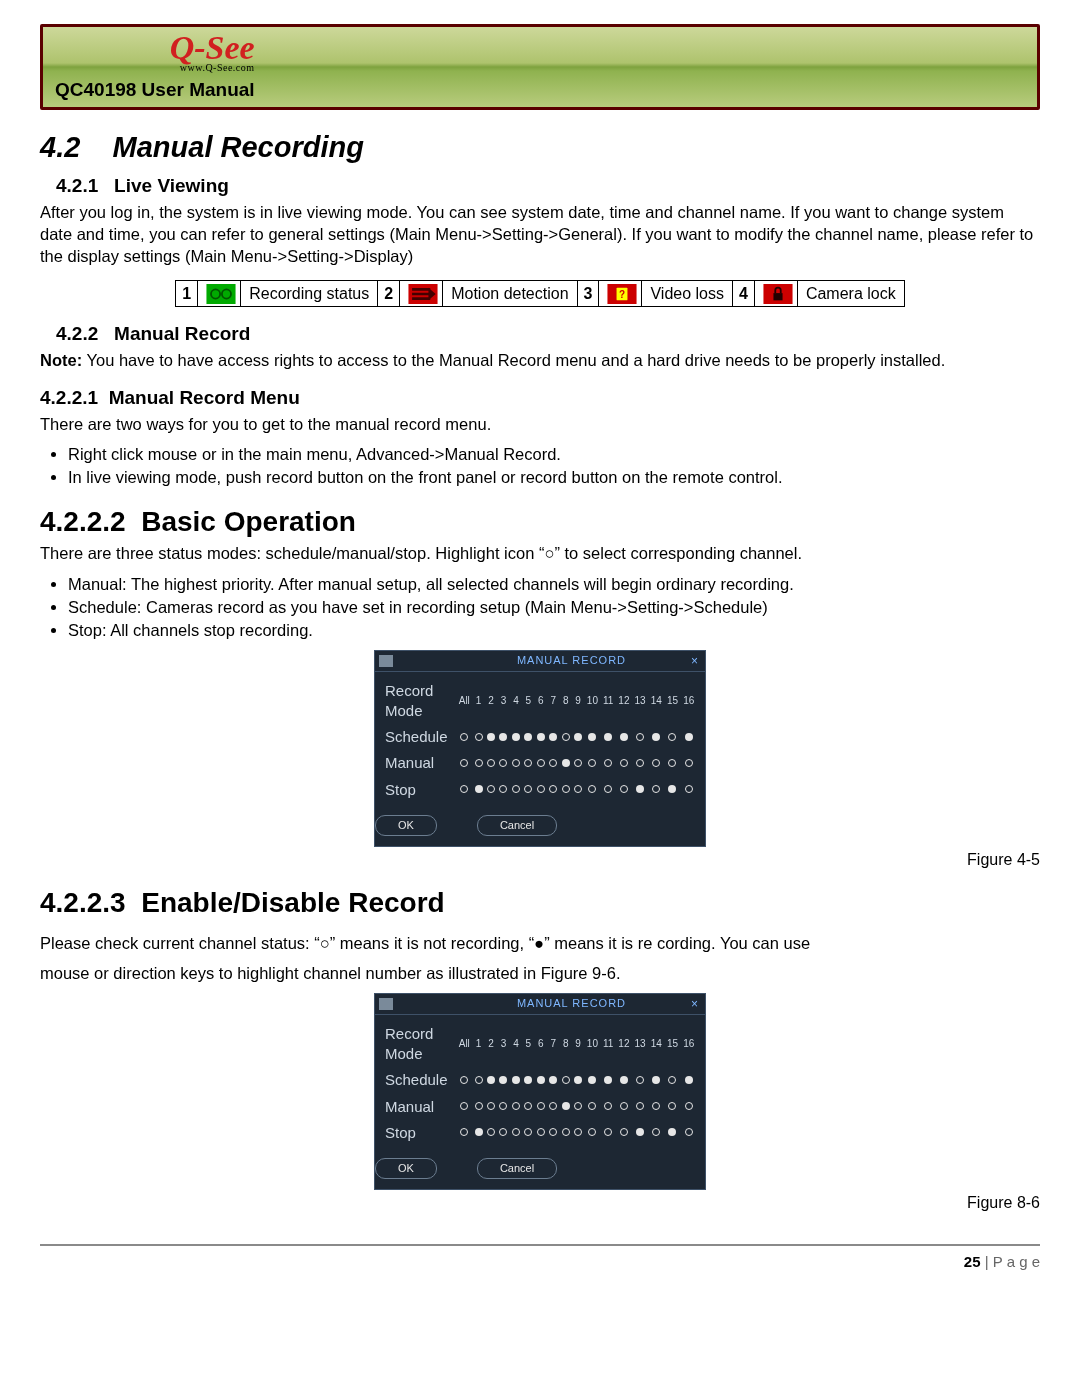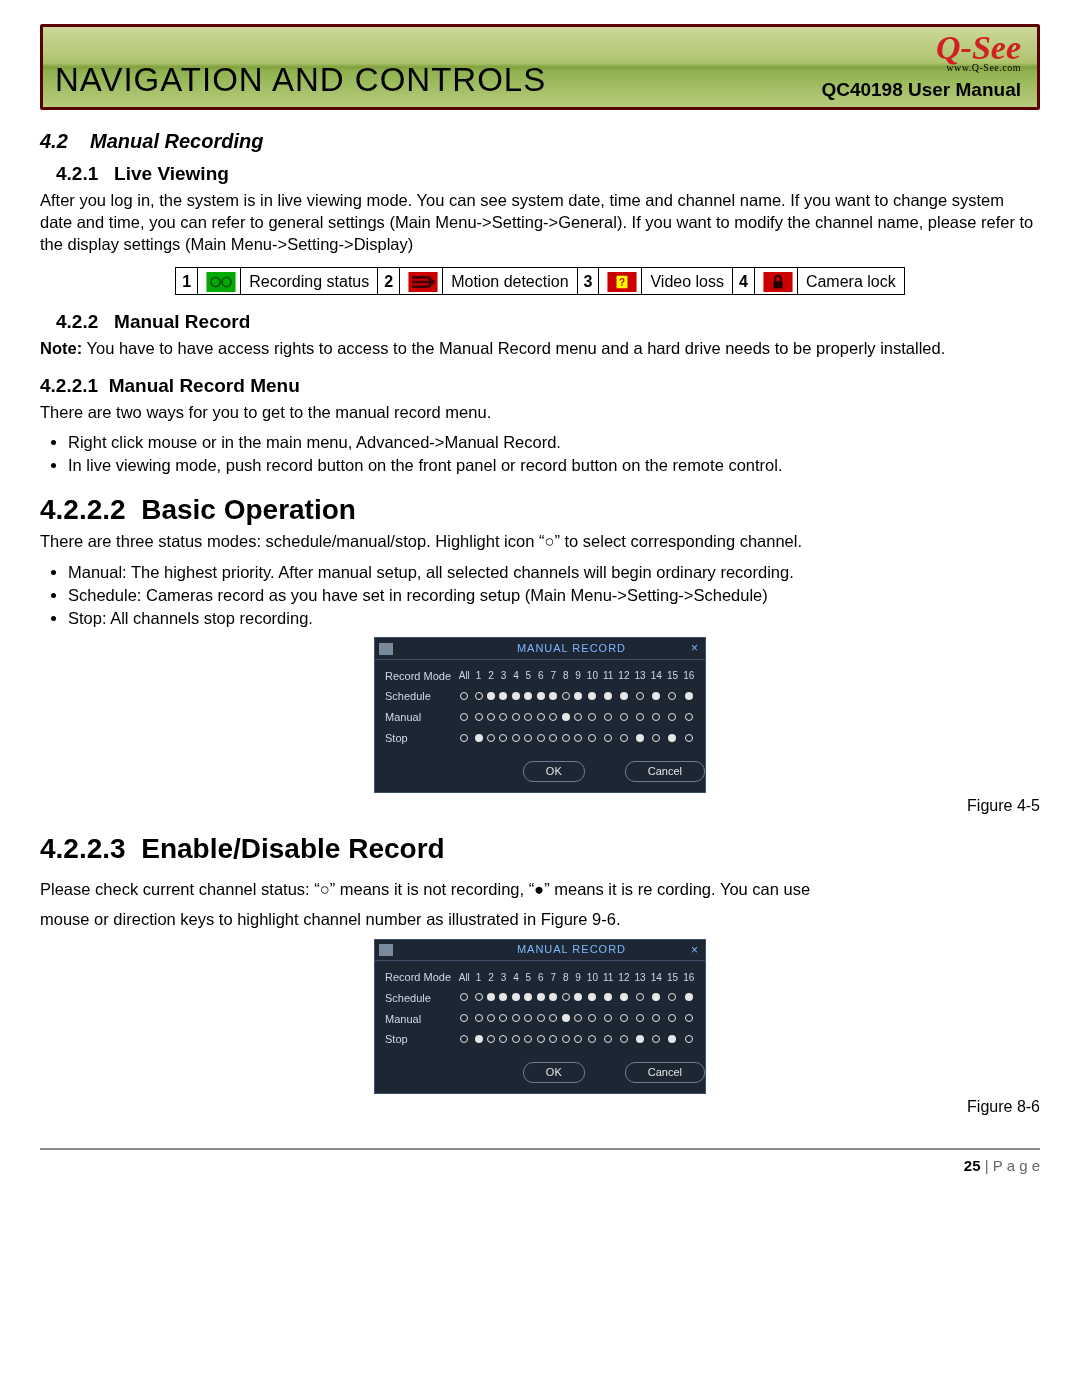--- a/index.html
+++ b/index.html
@@ -3,57 +3,56 @@
 <meta charset="utf-8">
 <style>
   html,body{margin:0;padding:0;background:#fff;width:1080px}
   body{font-family:Arial,Helvetica,sans-serif;color:#000;font-size:16.5px;line-height:1.35;padding:24px 40px 10px 40px;box-sizing:border-box}
   .banner{border:3px solid #5a0000;border-radius:2px;background:linear-gradient(#cdd89a 0%,#aec36d 45%,#7ea23e 50%,#8fb24f 55%,#b8cc7d 100%);height:86px;position:relative;margin-bottom:18px;display:flex;align-items:flex-end;justify-content:space-between;padding:0 12px 4px 12px;box-sizing:border-box}
   .banner .title{font-family:"Arial Black","Arial",sans-serif;font-weight:400;font-size:33px;letter-spacing:1px}
   .banner .right{text-align:right;position:relative;padding-right:4px}
   .banner .brand{font-family:Georgia,"Times New Roman",serif;font-weight:bold;font-style:italic;color:#d12020;font-size:34px;line-height:1}
   .banner .brand small{font-size:10px;display:block;color:#000;font-style:normal;font-weight:normal;letter-spacing:0.5px;margin-top:-2px;text-align:right}
   .banner .sub{font-weight:bold;font-size:19px;margin-top:4px}
-  h2.sec{font-style:italic;font-weight:bold;font-size:20px;margin:14px 0 6px 0}
+  h2.sec{font-style:italic;font-weight:bold;font-size:29px;margin:14px 0 6px 0}
   h3.sub{font-weight:bold;font-size:19px;margin:6px 0 2px 16px}
   h4.subsub{font-weight:bold;font-size:19px;margin:14px 0 2px 0}
   h4.big{font-size:28px}
   p{margin:2px 0 8px 0}
   ul.bul{margin:0 0 8px 0;padding-left:28px}
   ul.bul li{margin:1px 0;list-style:disc}
   
   .legend{border-collapse:collapse;margin:12px auto 14px auto}
   .legend td{border:1px solid #000;padding:2px 8px;vertical-align:middle;font-size:16px}
   .legend td.num{font-weight:bold;text-align:center;padding:2px 6px}
   .legend .icon{width:26px;height:20px;display:inline-block;vertical-align:middle}
   
   .app{background:#1d2733;border:1px solid #3e5168;width:330px;margin:8px auto 2px auto;color:#cfd8e2;font-size:11px}
   .app .tbar{display:flex;align-items:center;padding:2px 4px;border-bottom:1px solid #3e5168}
   .app .tbar .ico{width:14px;height:12px;background:#7a8a9a;margin-right:auto}
   .app .tbar .ttl{color:#7fb7ff;font-size:11px;letter-spacing:1px;margin:0 auto}
   .app .tbar .x{color:#7fb7ff;font-size:12px;padding:0 3px}
   .app .grid{padding:6px 8px 4px 8px}
   .app table.rm{width:100%;border-collapse:collapse}
   .app table.rm td,.app table.rm th{padding:3px 1.2px;text-align:center;color:#cfd8e2;font-weight:normal;font-size:10px}
-  .app table.rm td.lbl{text-align:left;width:70px;font-size:11px;padding-left:2px}
+  .app table.rm td.lbl{text-align:left;width:70px;font-size:15px;padding-left:2px}
   .app .dot{display:inline-block;width:8px;height:8px;border-radius:50%}
   .app .dot.on{background:#e6e6e6}
   .app .dot.off{border:1px solid #e6e6e6;width:6px;height:6px}
-  .app .btns{display:flex;justify-content:flex-end;gap:40px;padding:8px 0 10px 0}
+  .app .btns{display:flex;justify-content:flex-start;gap:40px;padding:8px 0 10px 0}
   .app .btn{border:1px solid #6b7d90;border-radius:10px;padding:2px 22px;font-size:11px;color:#e6e6e6}
   .cap{text-align:right;font-size:16px;margin:2px 0 14px 0}
   .footer-line{border-top:2px solid #8a8a8a;margin:30px 0 6px 0}
   .footer{text-align:right;font-size:15px;color:#666}
   .footer b{color:#000;font-weight:bold}
 </style>
 </head>
 <body>
 
 <div class="banner">
-  <div class="title">NAVIGATION AND CONTROLS</div>
   <div class="right">
     <div class="brand">
       <span>Q-See</span>
       <small>www.Q-See.com</small>
     </div>
     <div class="sub">QC40198 User Manual</div>
   </div>
 </div>
 
 <h2 class="sec">

